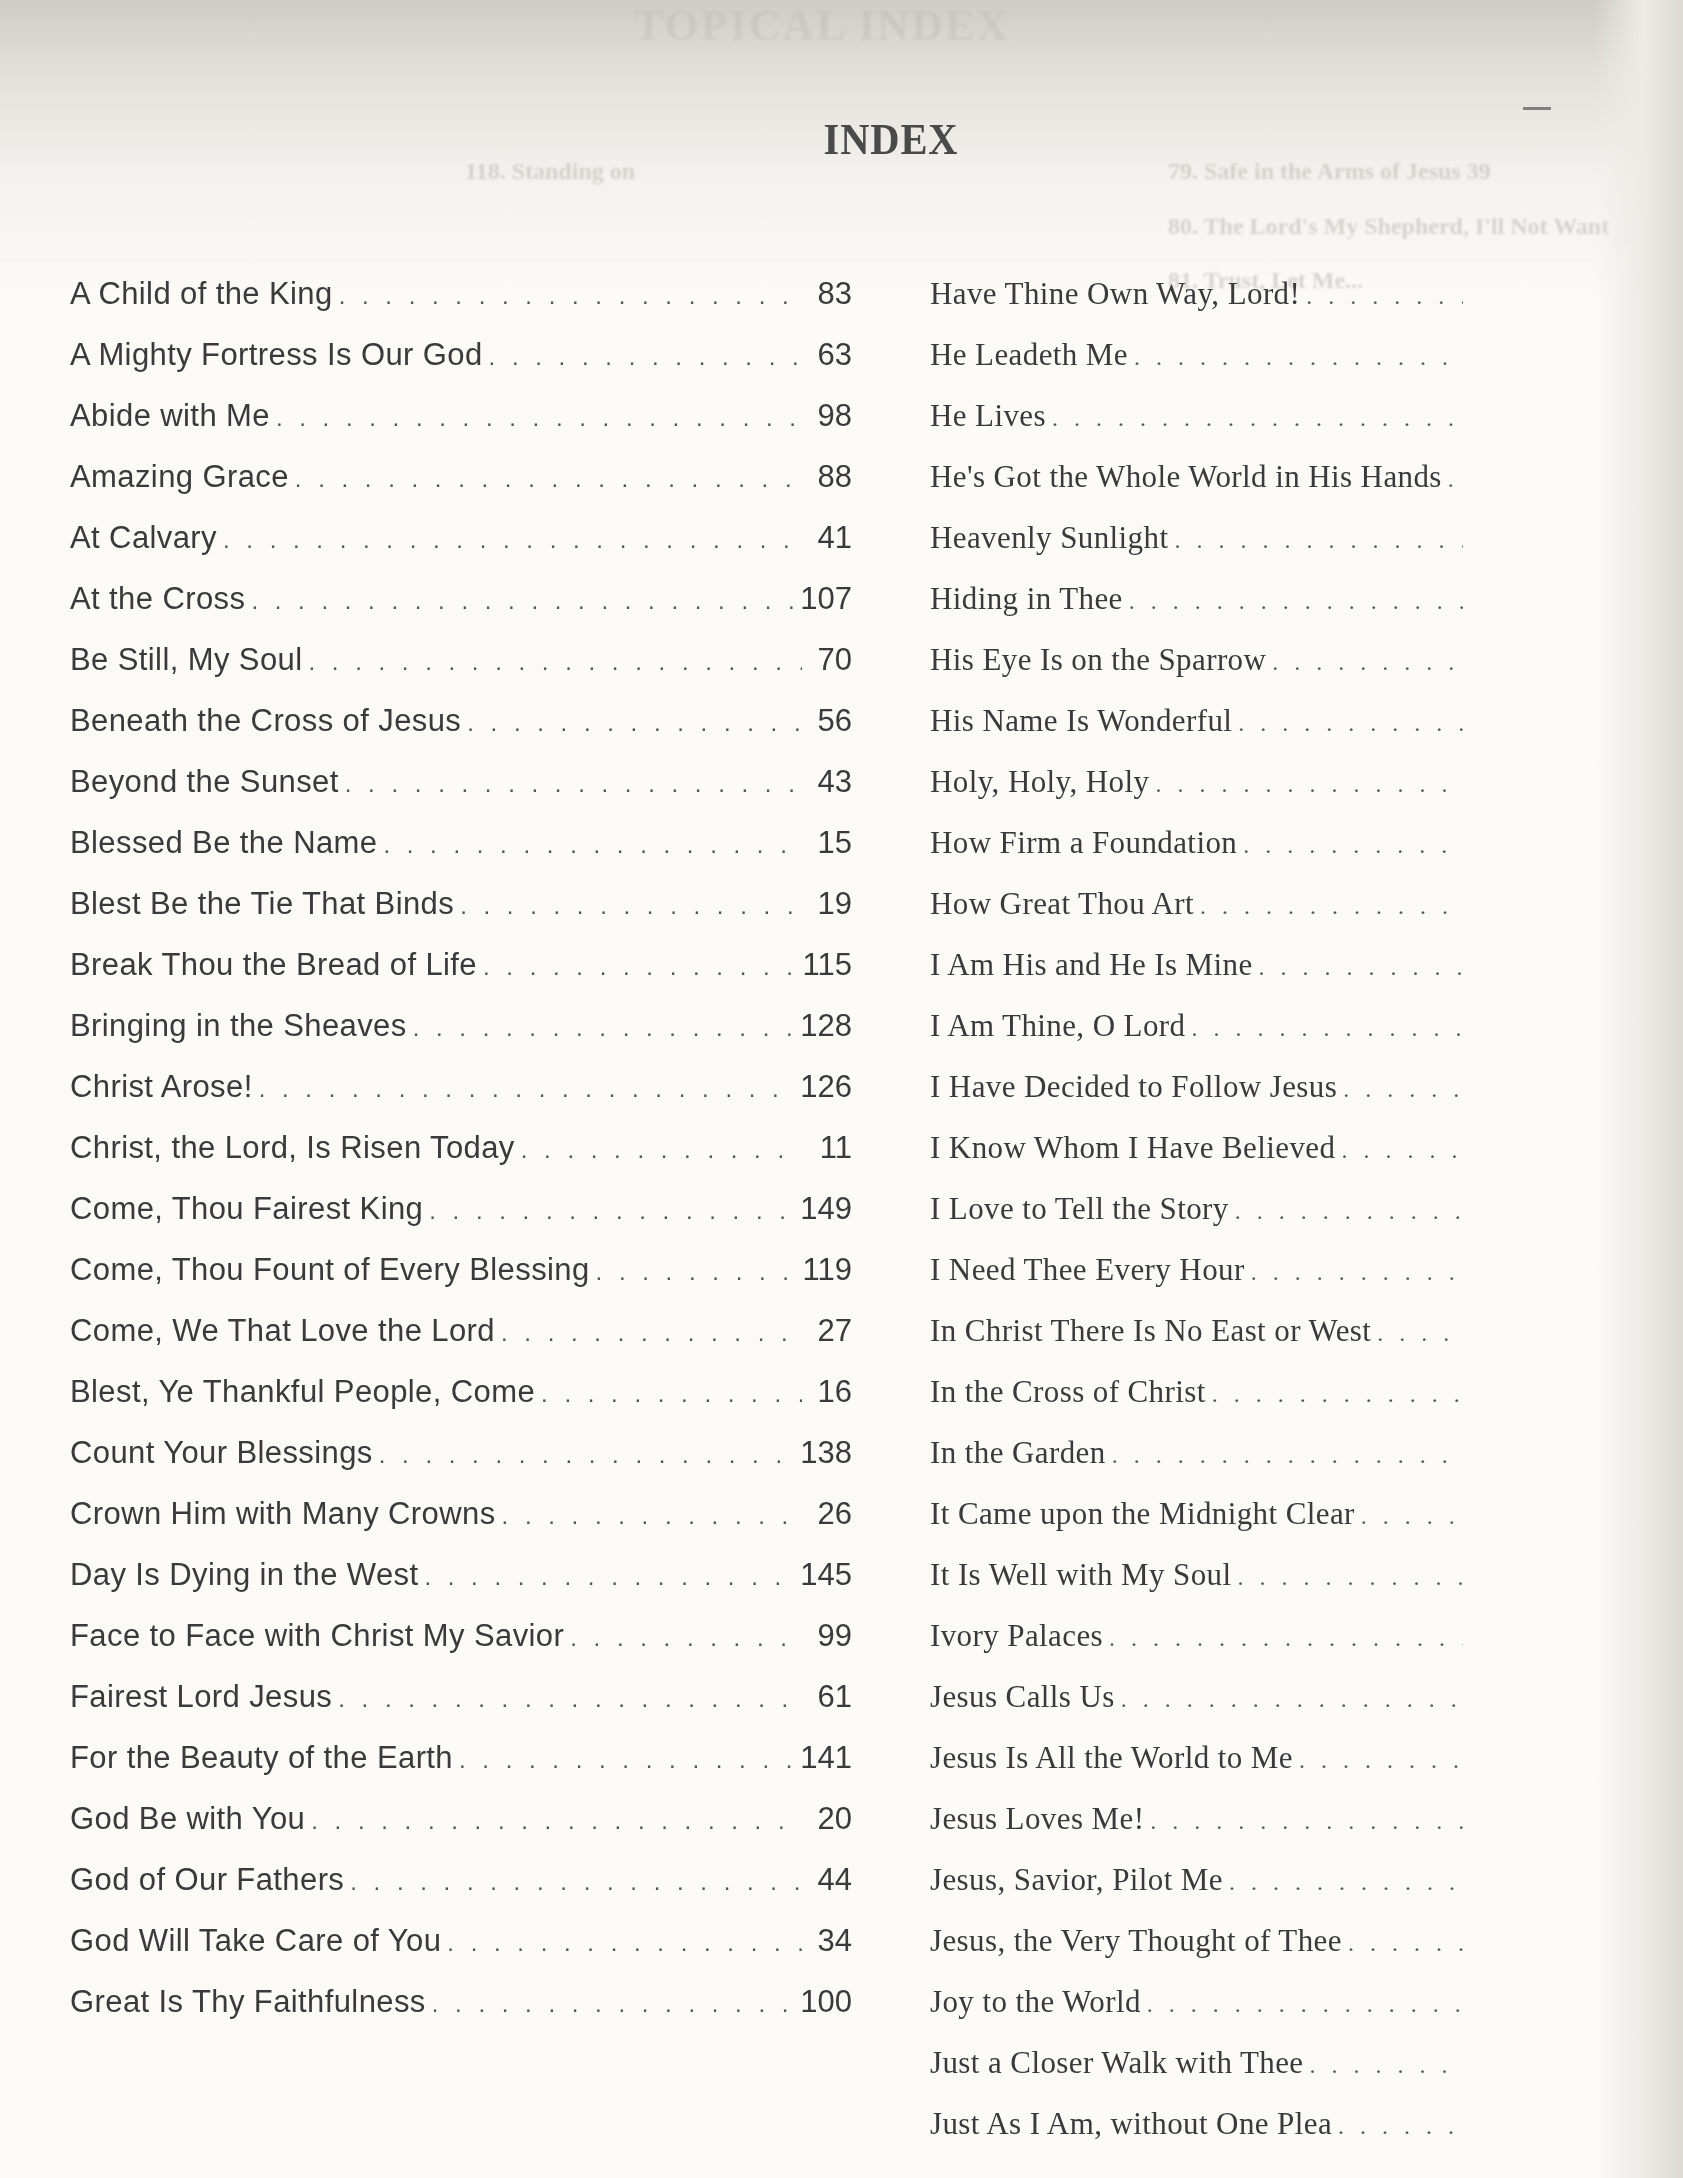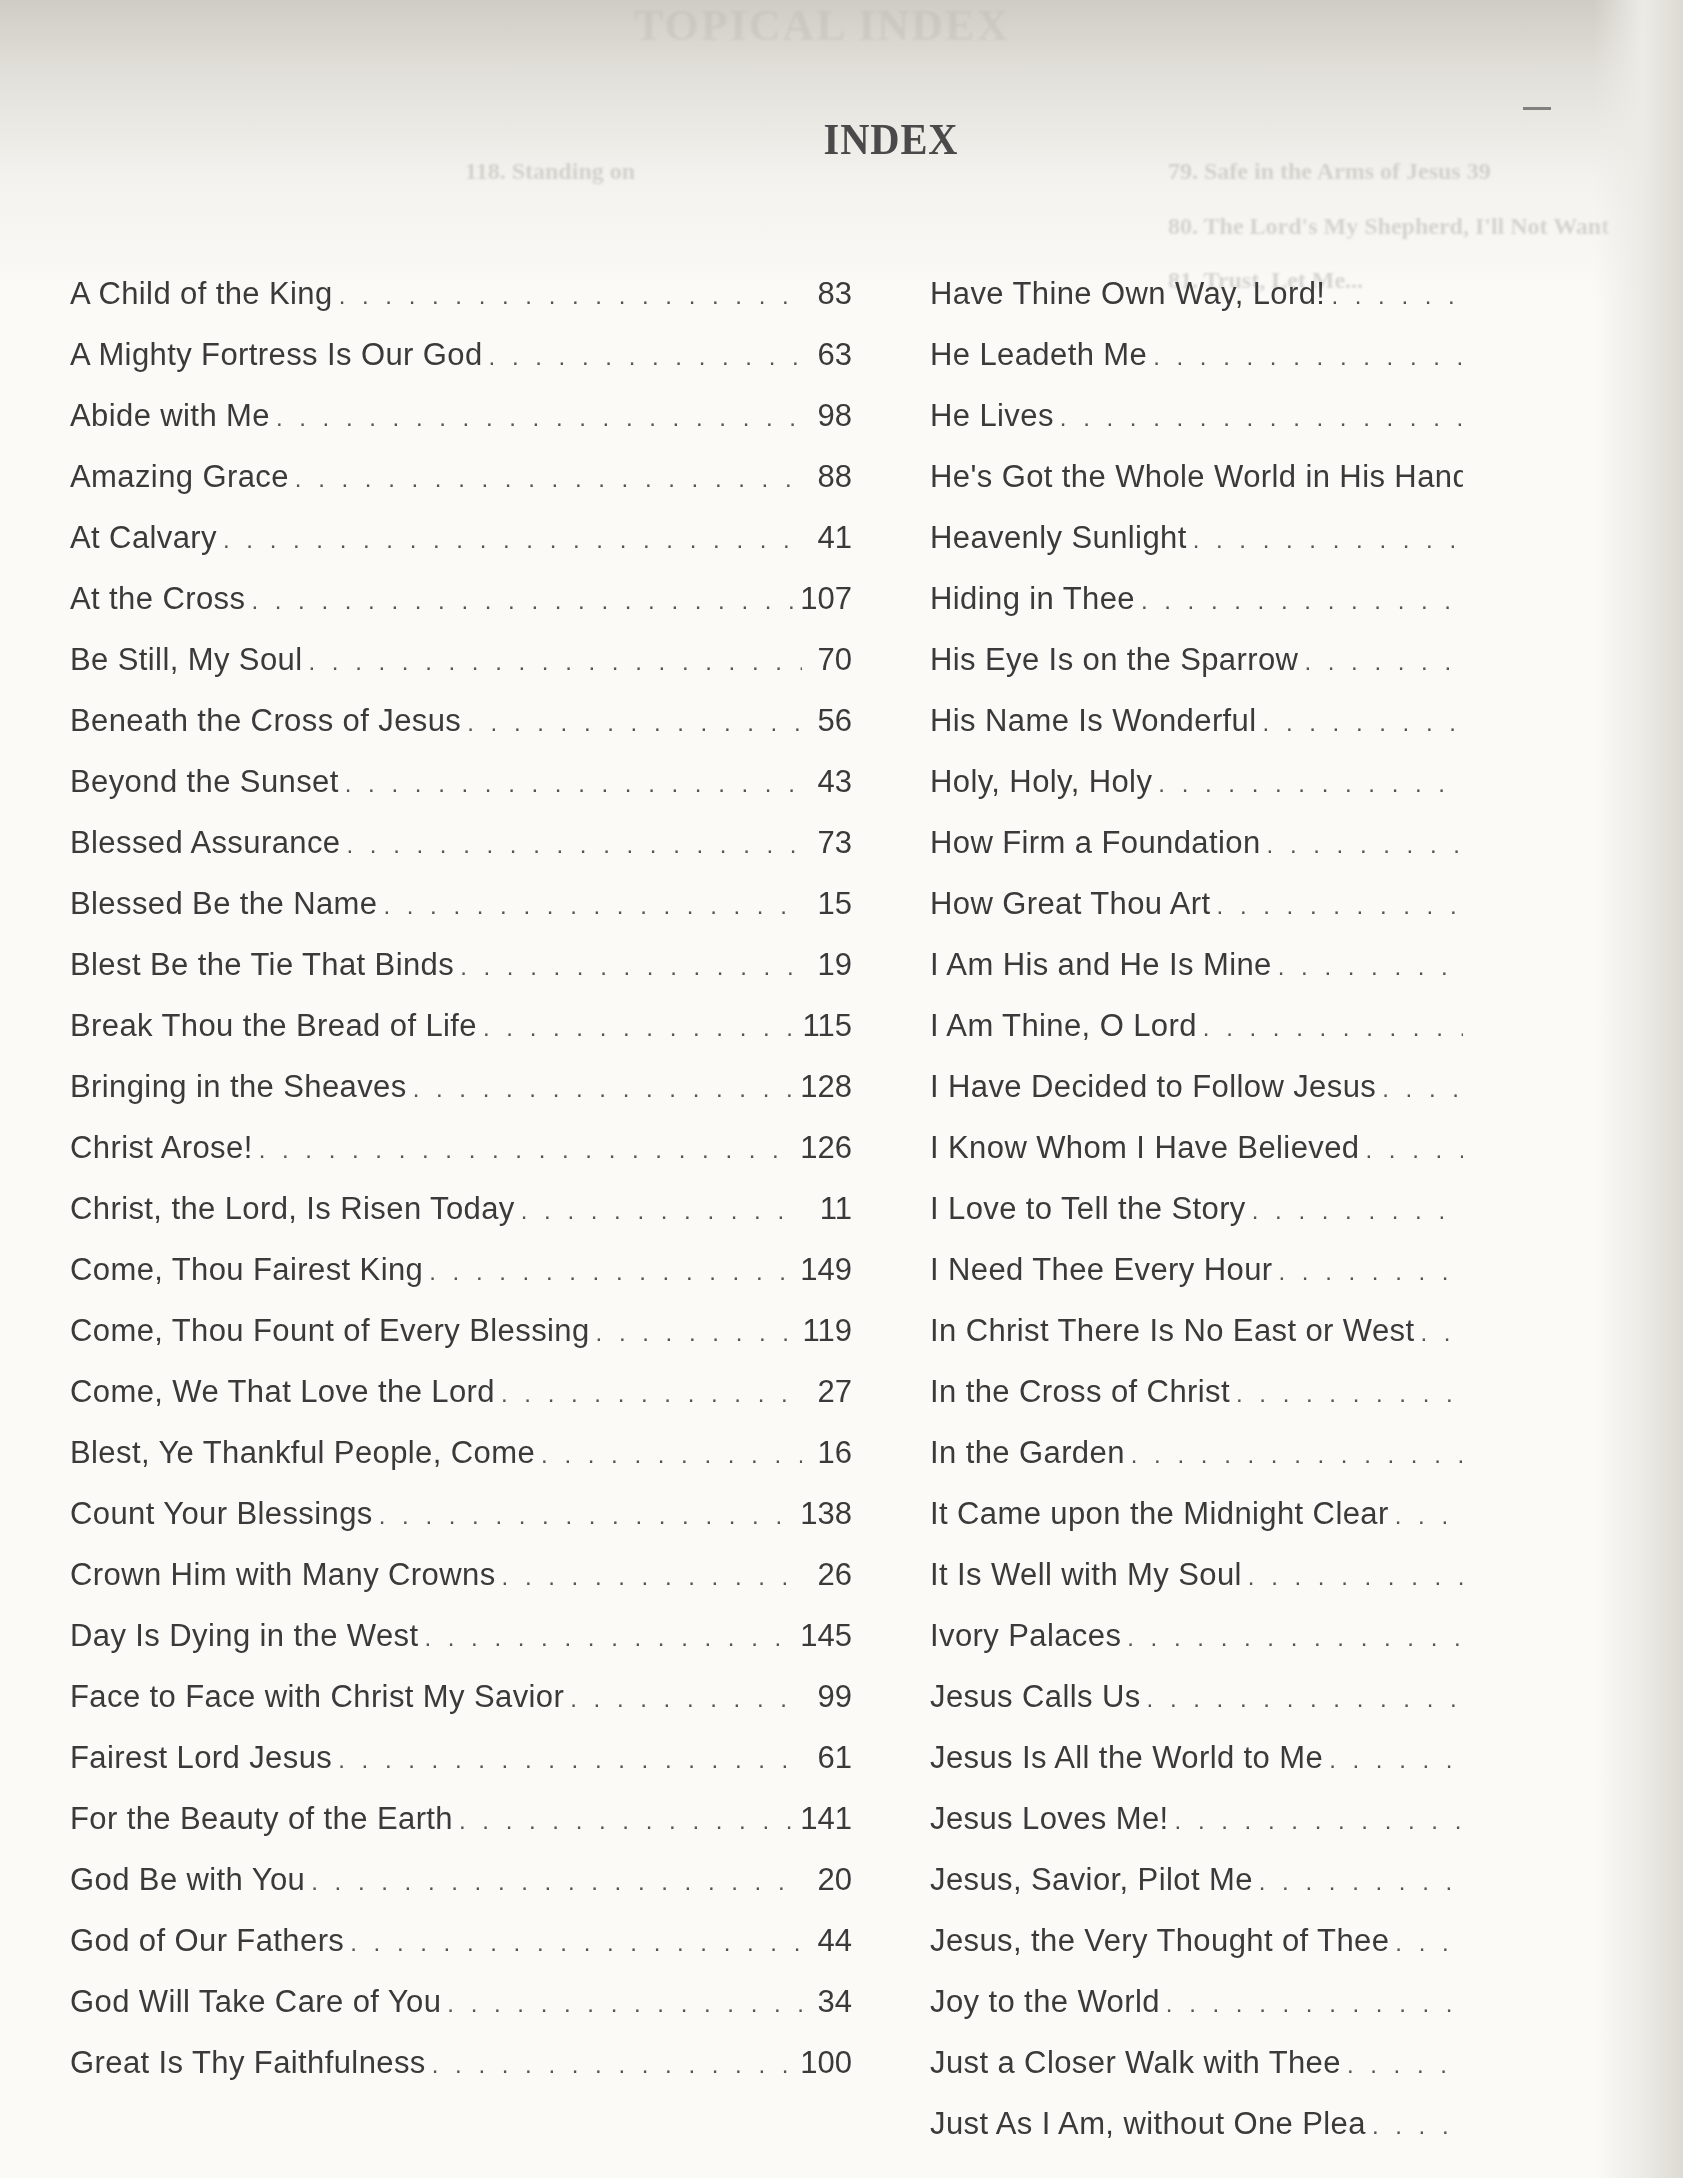--- a/index.html
+++ b/index.html
@@ -57,21 +57,21 @@
     content: ". . . . . . . . . . . . . . . . . . . . . . . . . . . . . . . . . . . . . . . . . . . . . . . . . . . . . . . . . . . . . . . . . . . . . . . . . . . . . . . .";
   }
   .row .page { flex: 0 0 auto; text-align: right; }
   .col-left .row .page { min-width: 44px; }
   .col-right .row .page { position: absolute; left: 711px; color: #6d6c68; filter: blur(0.6px); }
   .col-right .row { position: relative; }
   .col-right .row .dots-wrap { flex: 1 1 auto; overflow: hidden; margin: 0 6px; max-width: 693px; color: #555; letter-spacing: 5px; font-size: 24px; }
   .col-right .row .dots-wrap::before {
     content: ". . . . . . . . . . . . . . . . . . . . . . . . . . . . . . . . . . . . . . . . . . . . . . . . . . . . . . . . . . . . . . . . . . . .";
   }
-  .right-clip { position: absolute; left: 0; top: 0; width: 1463px; height: 2178px; overflow: hidden; }
+  .right-clip { position: absolute; left: 0; top: 0; width: 1463px; height: 2178px; overflow: hidden; font-family: Liberation Serif, serif; }
 </style>
 </head>
 <body>
 
 <div class="page-shade-top"></div>
 
 <div class="bleed bleed-title">TOPICAL INDEX</div>
 <div class="bleed bleed-2">118. Standing on</div>
 <div class="bleed bleed-1">79. Safe in the Arms of Jesus 39</div>
 <div class="bleed bleed-3">80. The Lord's My Shepherd, I'll Not Want</div>
@@ -120,25 +120,20 @@
       <span class="title">Beneath the Cross of Jesus</span>
       <span class="dots"></span>
       <span class="page">56</span>
     </div>
     <div class="row">
       <span class="title">Beyond the Sunset</span>
       <span class="dots"></span>
       <span class="page">43</span>
     </div>
     <div class="row">
-      <span class="title">Blessed Assurance</span>
-      <span class="dots"></span>
-      <span class="page">73</span>
-    </div>
-    <div class="row">
       <span class="title">Blessed Be the Name</span>
       <span class="dots"></span>
       <span class="page">15</span>
     </div>
     <div class="row">
       <span class="title">Blest Be the Tie That Binds</span>
       <span class="dots"></span>
       <span class="page">19</span>
     </div>
     <div class="row">

